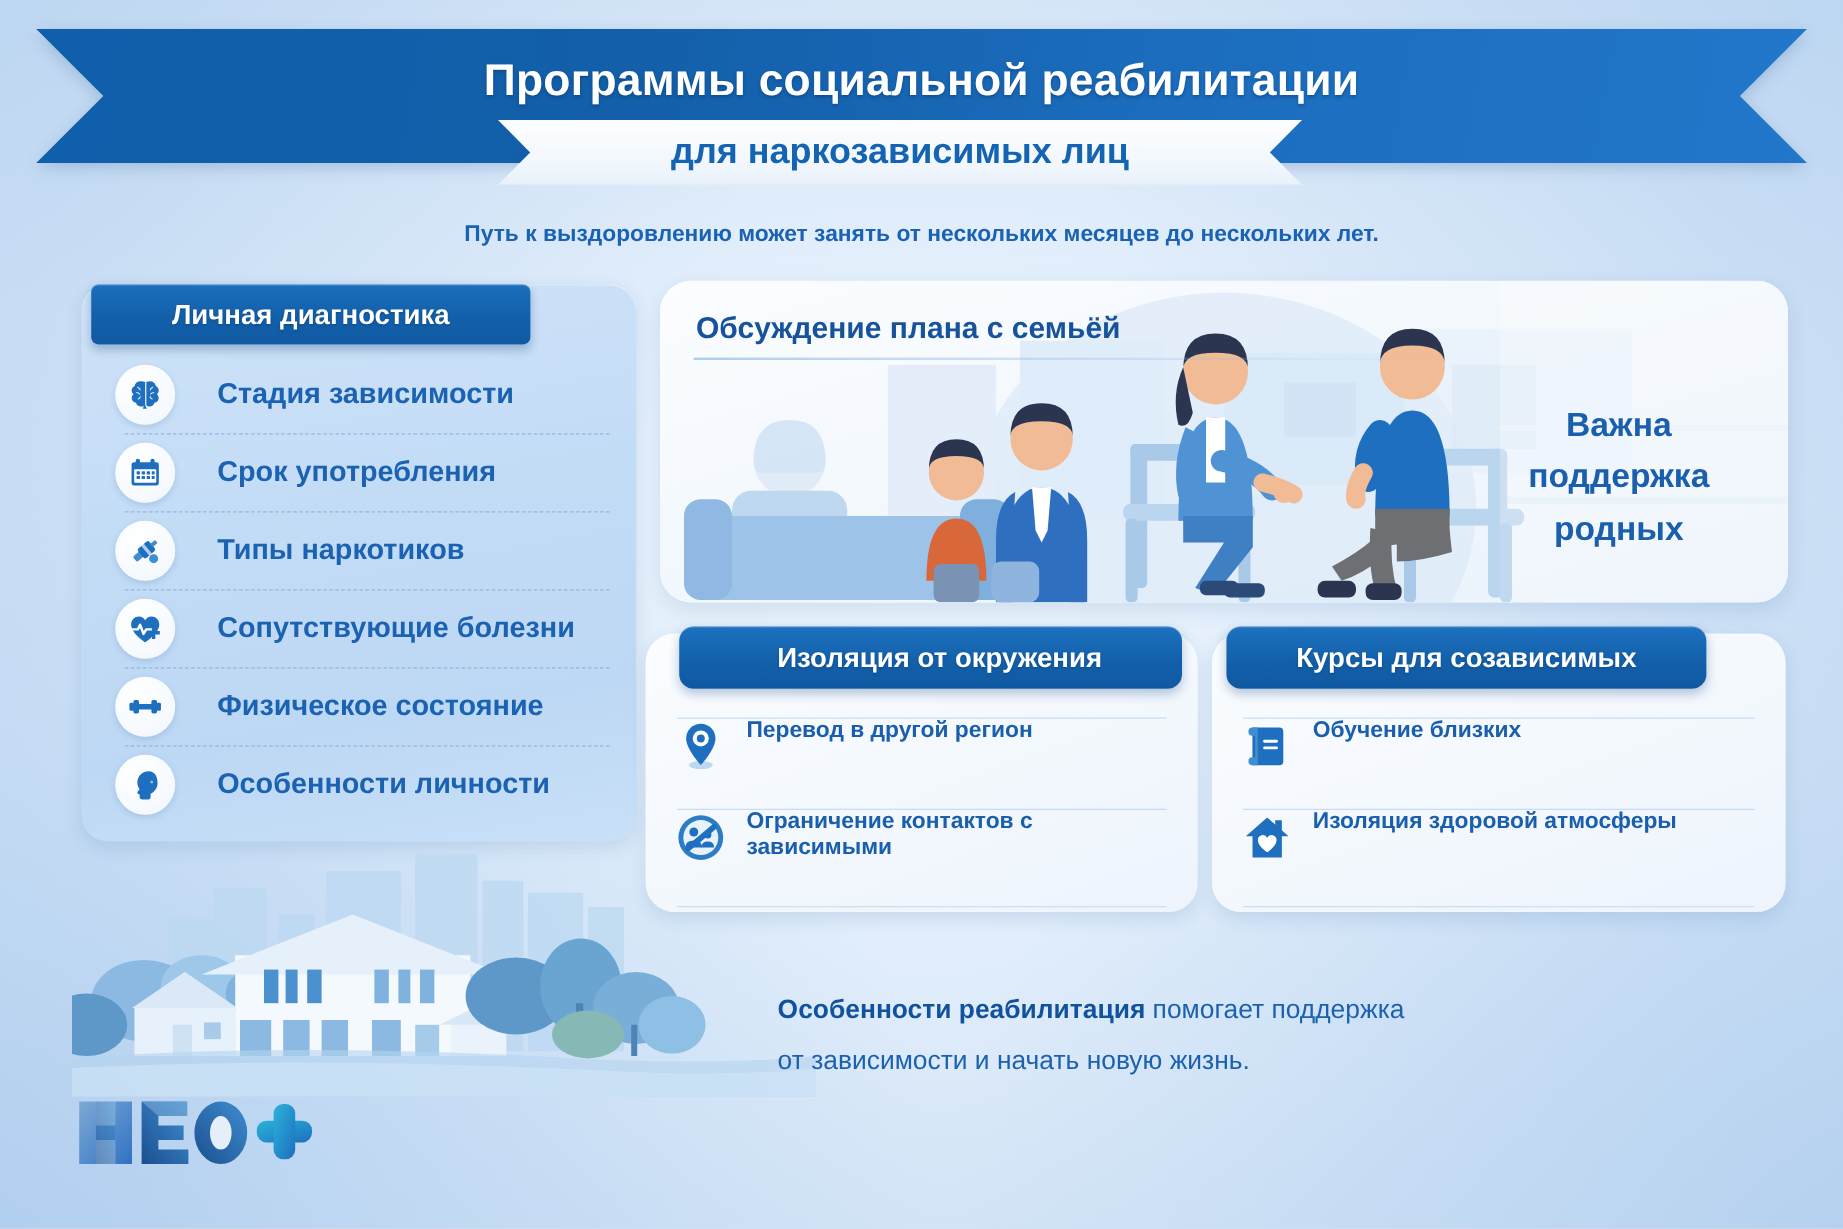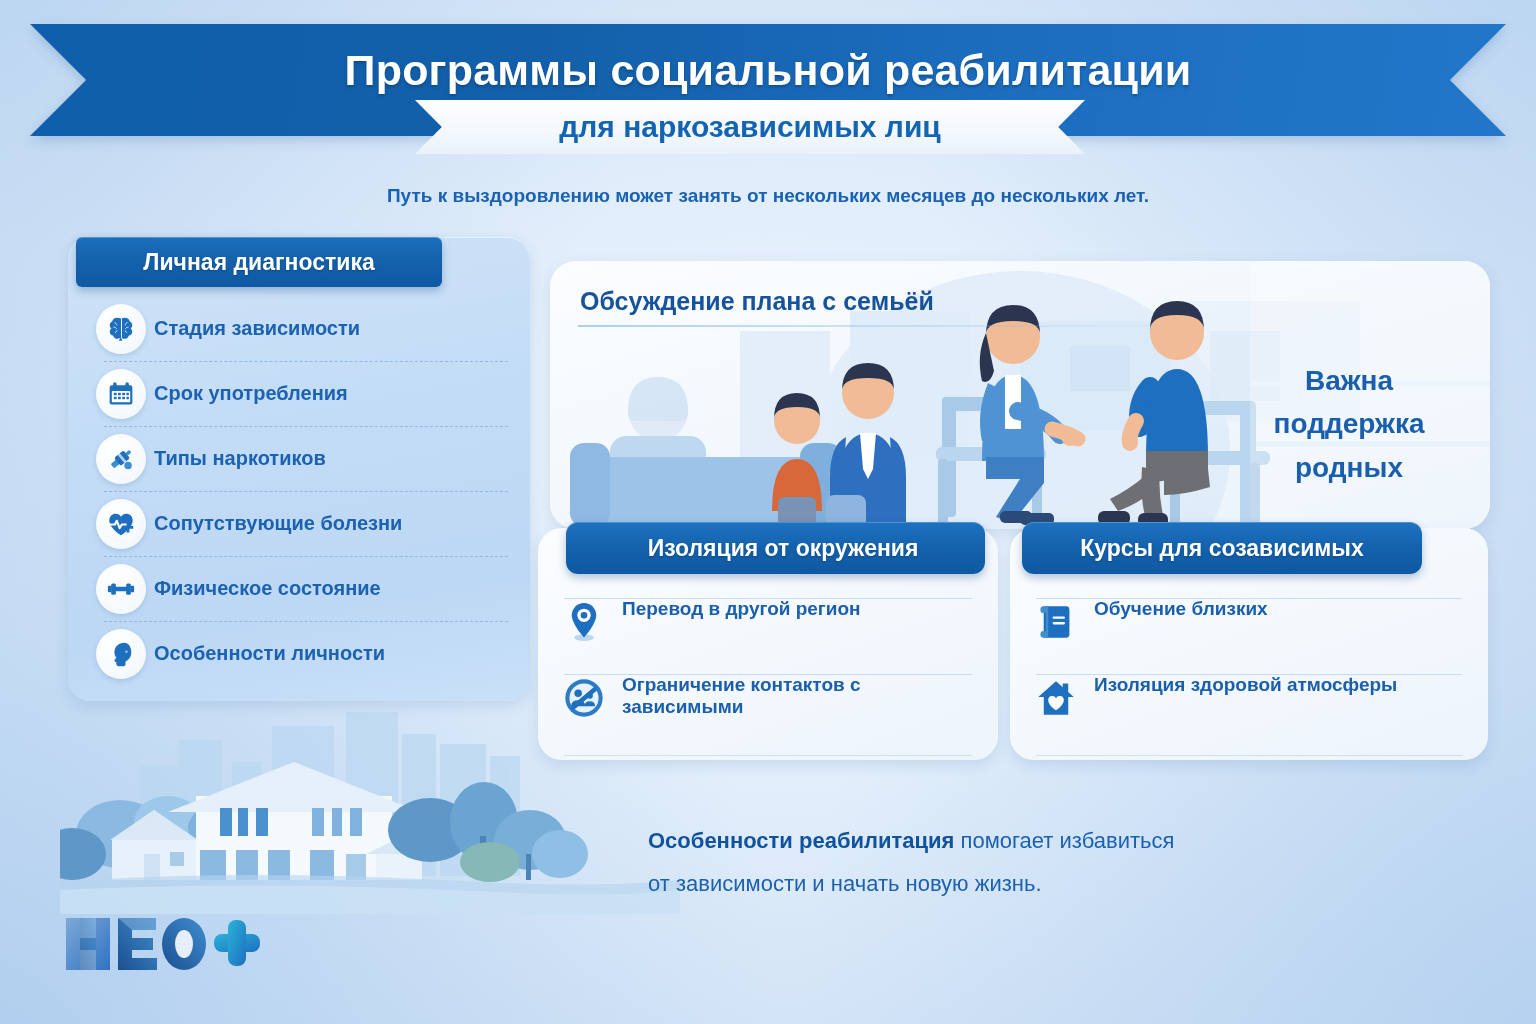--- a/index.html
+++ b/index.html
@@ -31,21 +31,21 @@
     filter:drop-shadow(0 4px 6px rgba(30,80,140,.22));
   }
   .banner-body{
     position:absolute;inset:0;
     background:linear-gradient(100deg,#0f5fac 0%,#135fa9 34%,#1b6cbd 62%,#2277ca 100%);
     clip-path:polygon(0 0, 1476px 0, 1476px 0, 1420px 56px, 1476px 112px, 0 112px, 56px 56px);
     clip-path:polygon(0% 0%, 100% 0%, 96.2% 50%, 100% 100%, 0% 100%, 3.8% 50%);
   }
   .banner-title{
     position:absolute;left:0;right:0;top:22px;text-align:center;
-    color:#ffffff;font-size:43px;font-weight:bold;letter-spacing:.2px;
+    color:#ffffff;font-size:37px;font-weight:bold;letter-spacing:.2px;
     text-shadow:0 2px 3px rgba(8,48,92,.45);
     font-family:"Liberation Sans", sans-serif;
   }
   .subribbon{
     position:absolute;left:415px;top:100px;width:670px;height:54px;
     background:linear-gradient(180deg,#fdfeff 0%,#f3f8fd 60%,#e9f1fa 100%);
     clip-path:polygon(0 0, 100% 0, 96% 50%, 100% 100%, 0 100%, 4% 50%);
     box-shadow:0 3px 6px rgba(30,80,140,.18);
   }
   .subribbon span{
@@ -85,31 +85,30 @@
     border-top:1px dashed rgba(120,165,215,.65);
   }
   .ic-circle{
     width:50px;height:50px;border-radius:50%;
     background:radial-gradient(circle at 36% 30%, #ffffff 0%, #f6fafe 65%, #ecf4fc 100%);
     box-shadow:0 2px 5px rgba(40,95,155,.18);
     display:flex;align-items:center;justify-content:center;flex:0 0 auto;
   }
   .ic-circle svg{display:block;}
   .diag-label{
-    margin-left:8px;color:#1b62b2;font-size:20px;font-weight:bold;text-align:center;
+    margin-left:35px;color:#1b62b2;font-size:24px;font-weight:bold;text-align:center;
   }
 
   
   .illus-card{
     position:absolute;left:550px;top:234px;width:940px;height:268px;
     background:linear-gradient(160deg,#fbfdff 0%,#f4f9fe 45%,#eef5fc 100%);
     border-radius:26px;
     box-shadow:0 6px 16px rgba(40,95,155,.13);
     overflow:hidden;
-    margin-top:27px;
   }
   .illus-head{
     position:absolute;left:30px;top:26px;color:#16539c;font-size:25px;font-weight:bold;
     z-index:5;
   }
   .illus-head-rule{
     position:absolute;left:28px;top:64px;width:620px;height:2px;z-index:5;
     background:linear-gradient(90deg,rgba(150,190,230,.75),rgba(150,190,230,0));
   }
   .illus-side{
@@ -486,21 +485,21 @@
       <rect x="466" y="150" width="5" height="26" fill="#4c85b5"></rect>
       <ellipse cx="430" cy="158" rx="30" ry="20" fill="#86b9b5"></ellipse>
       <ellipse cx="500" cy="150" rx="28" ry="24" fill="#8ebfe4"></ellipse>
     </g>
 
     <path d="M0 178 q180 -14 420 0 q120 6 200 -2 v34 H0z" fill="#b4d4ef" opacity=".6"></path>
     <path d="M0 186 q200 -10 440 2 q110 6 180 -2 v24 H0z" fill="#cfe4f6" opacity=".7"></path>
   </svg>
 
   <div class="footer-text">
-    <div><b>Особенности реабилитация</b><span> помогает избавиться</span></div>
+    <div><b>Особенности реабилитация</b><span> помогает поддержка</span></div>
     <div>от зависимости и начать новую жизнь.</div>
   </div>
 
   <svg class="logo" viewBox="0 0 240 64">
     <defs>
       <linearGradient id="lgA" x1="0" y1="0" x2="1" y2="1">
         <stop offset="0" stop-color="#7fa9d6"></stop>
           <stop offset="1" stop-color="#2f72c4"></stop>
       </linearGradient>
       <linearGradient id="lgB" x1="0" y1="1" x2="1" y2="0">

